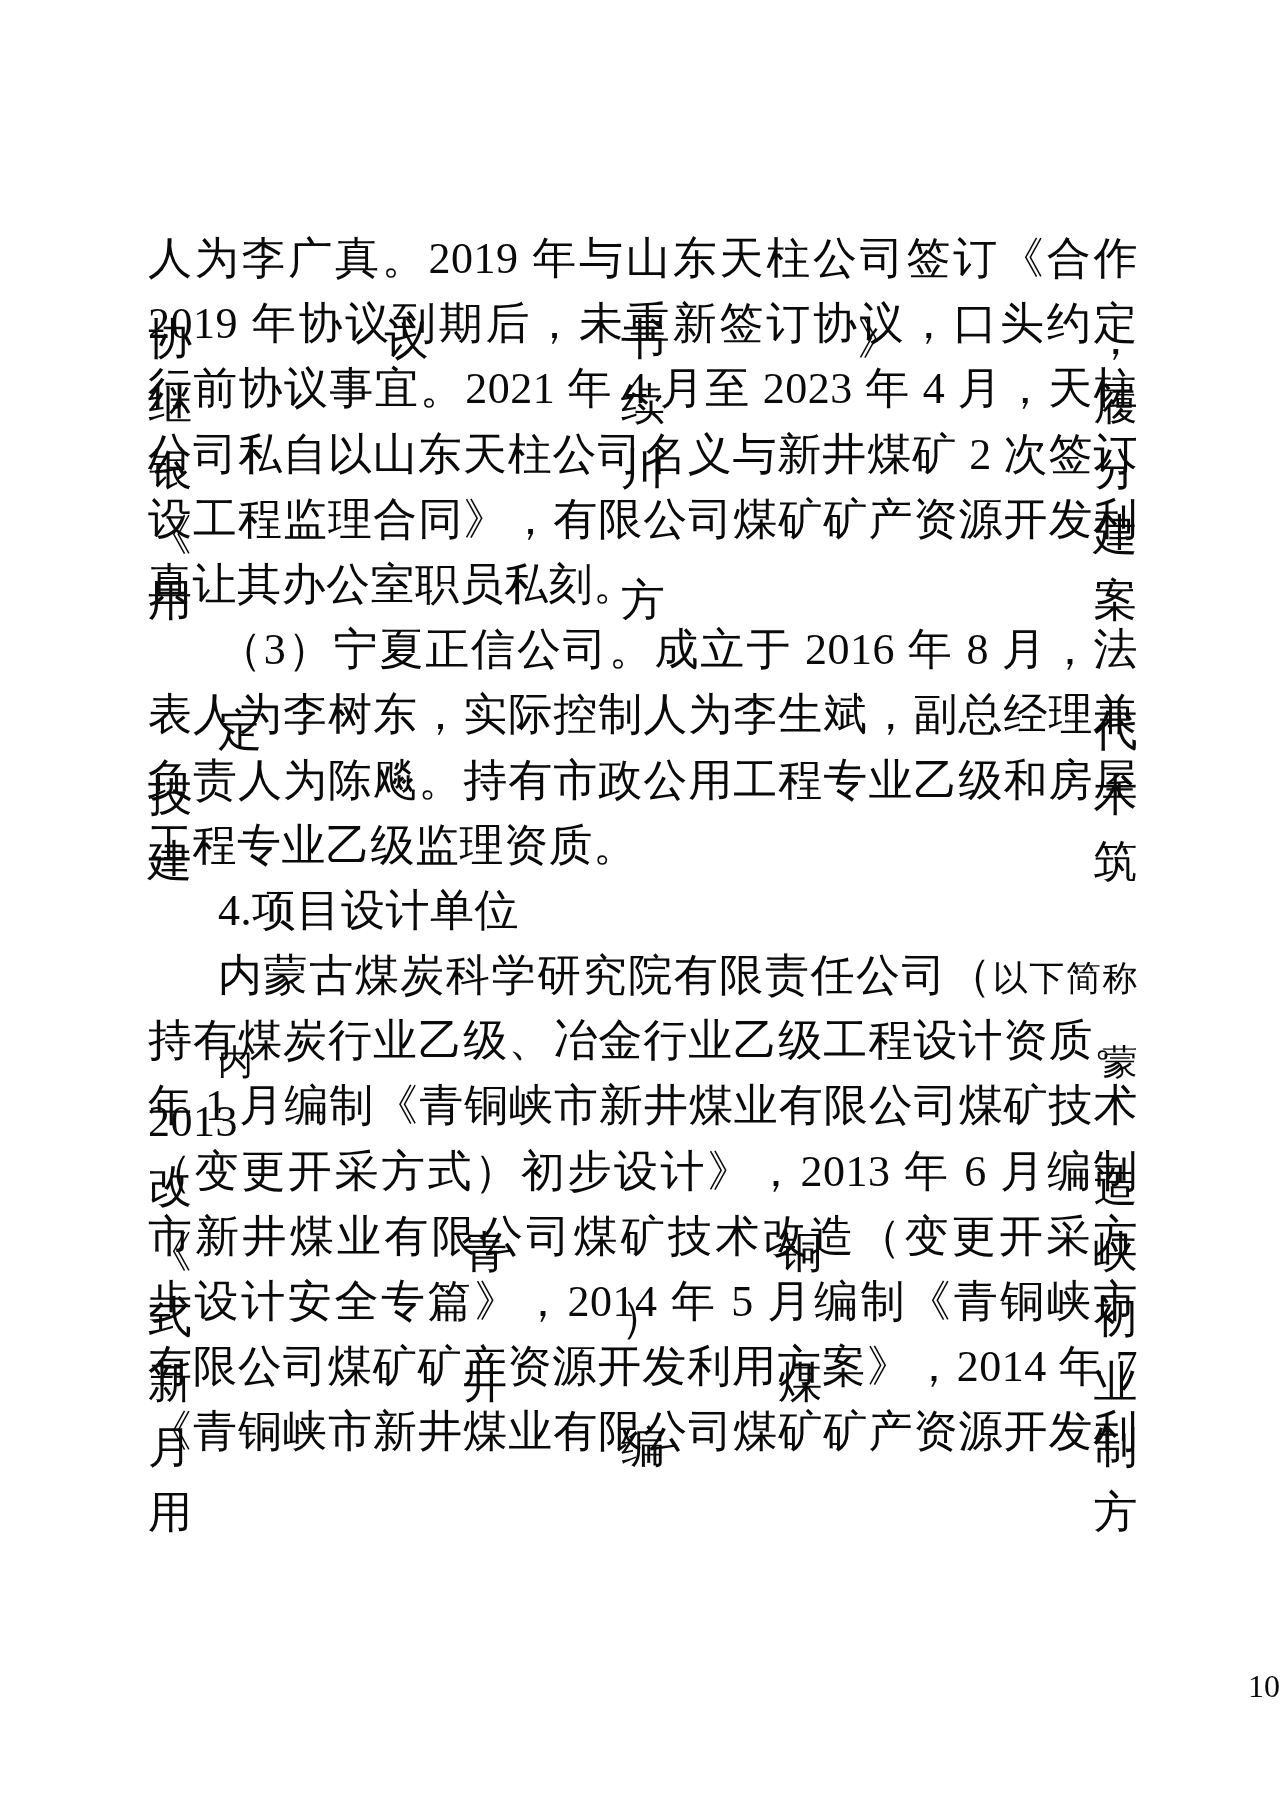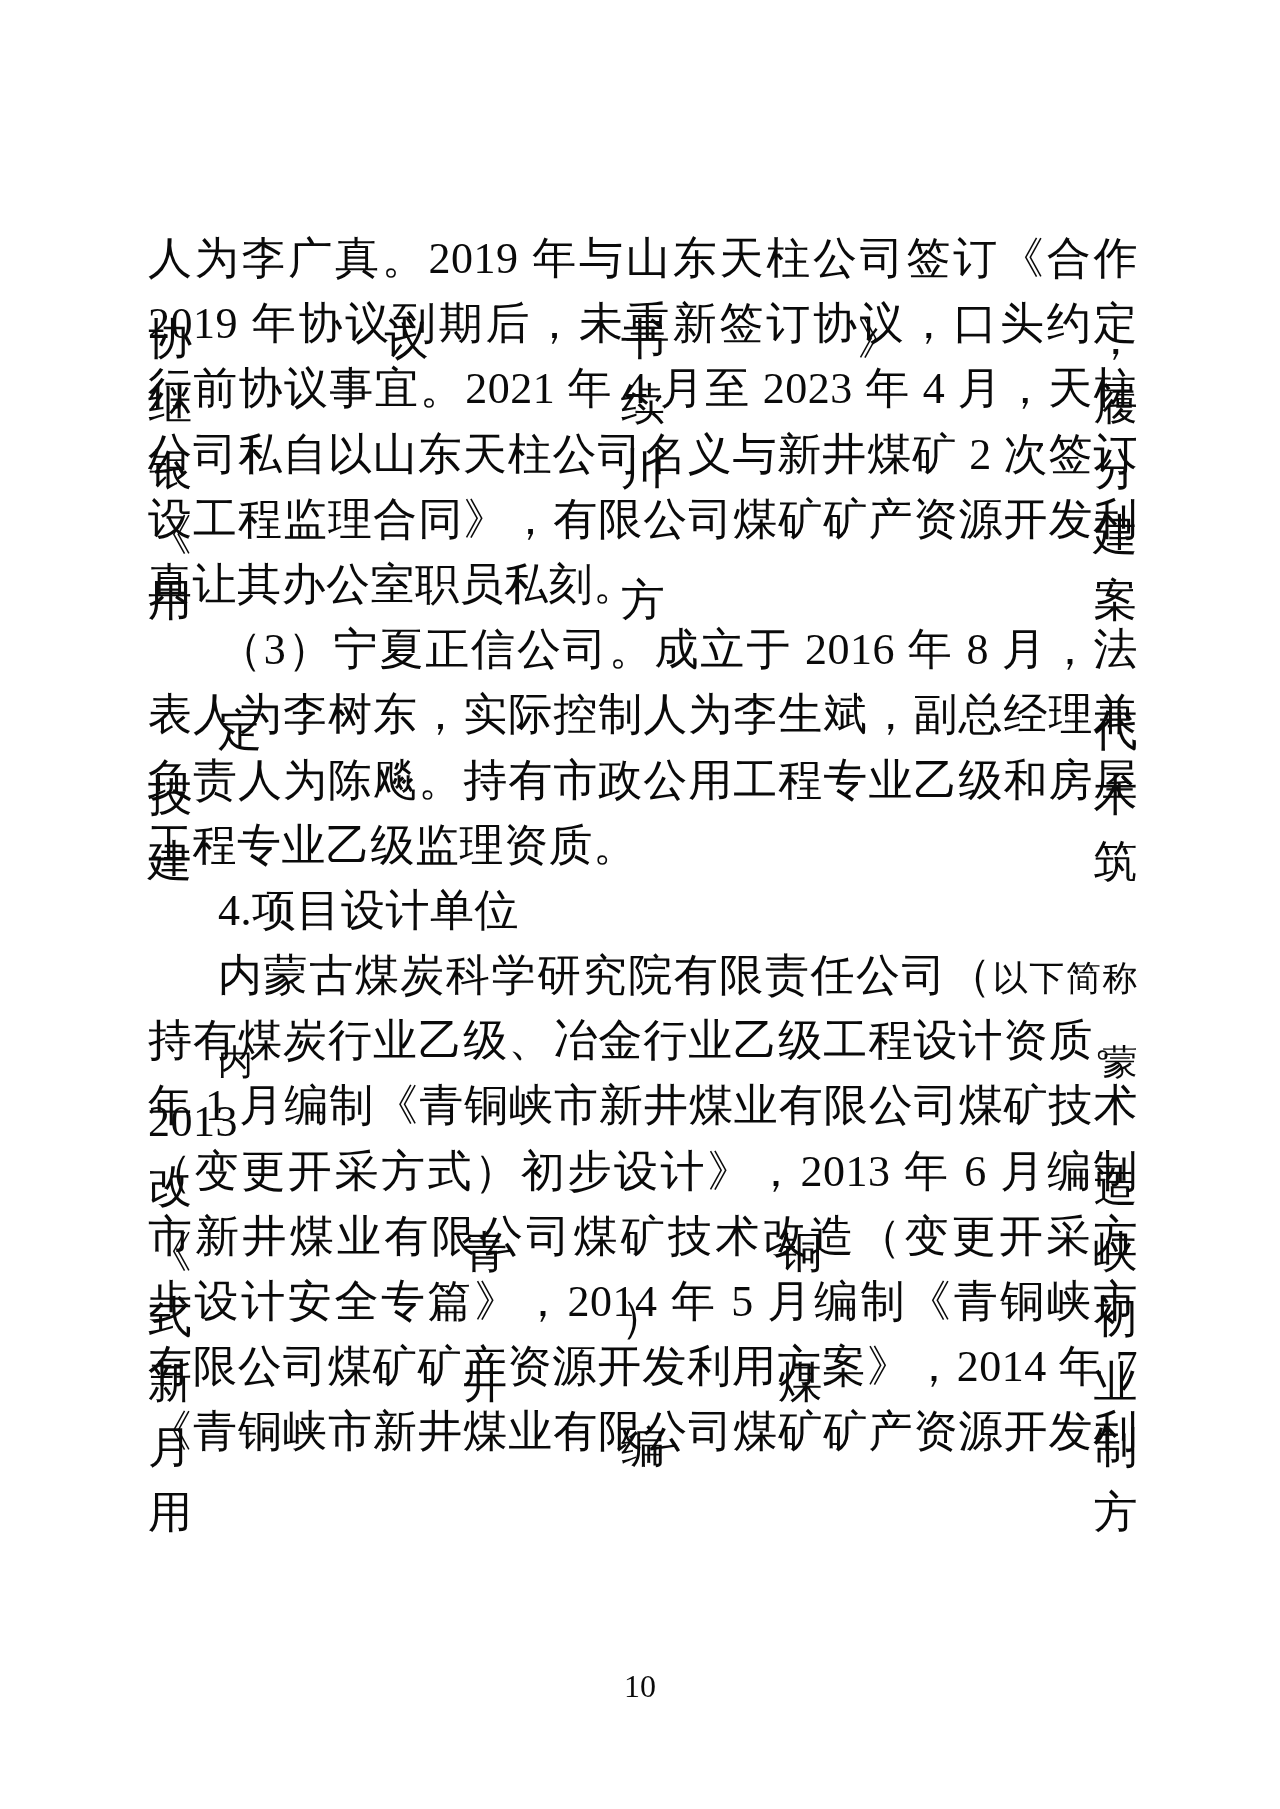--- a/index.html
+++ b/index.html
@@ -38,21 +38,21 @@
     padding-left: 70px;
   }
   .line .small {
     font-size: 35px;
   }
   .page-number {
     position: absolute;
     left: 0;
     top: 1668px;
     width: 100%;
-    text-align: center;
+    text-align: right;
     font-size: 32px;
     color: #0a0a0a;
   }
 </style>
 </head>
 <body>
 
 <div class="page">
   <div class="text-body">
       <div class="line"><span>人为李广真。2019 年与山东天柱公司签订《合作协议书》，</span></div>

